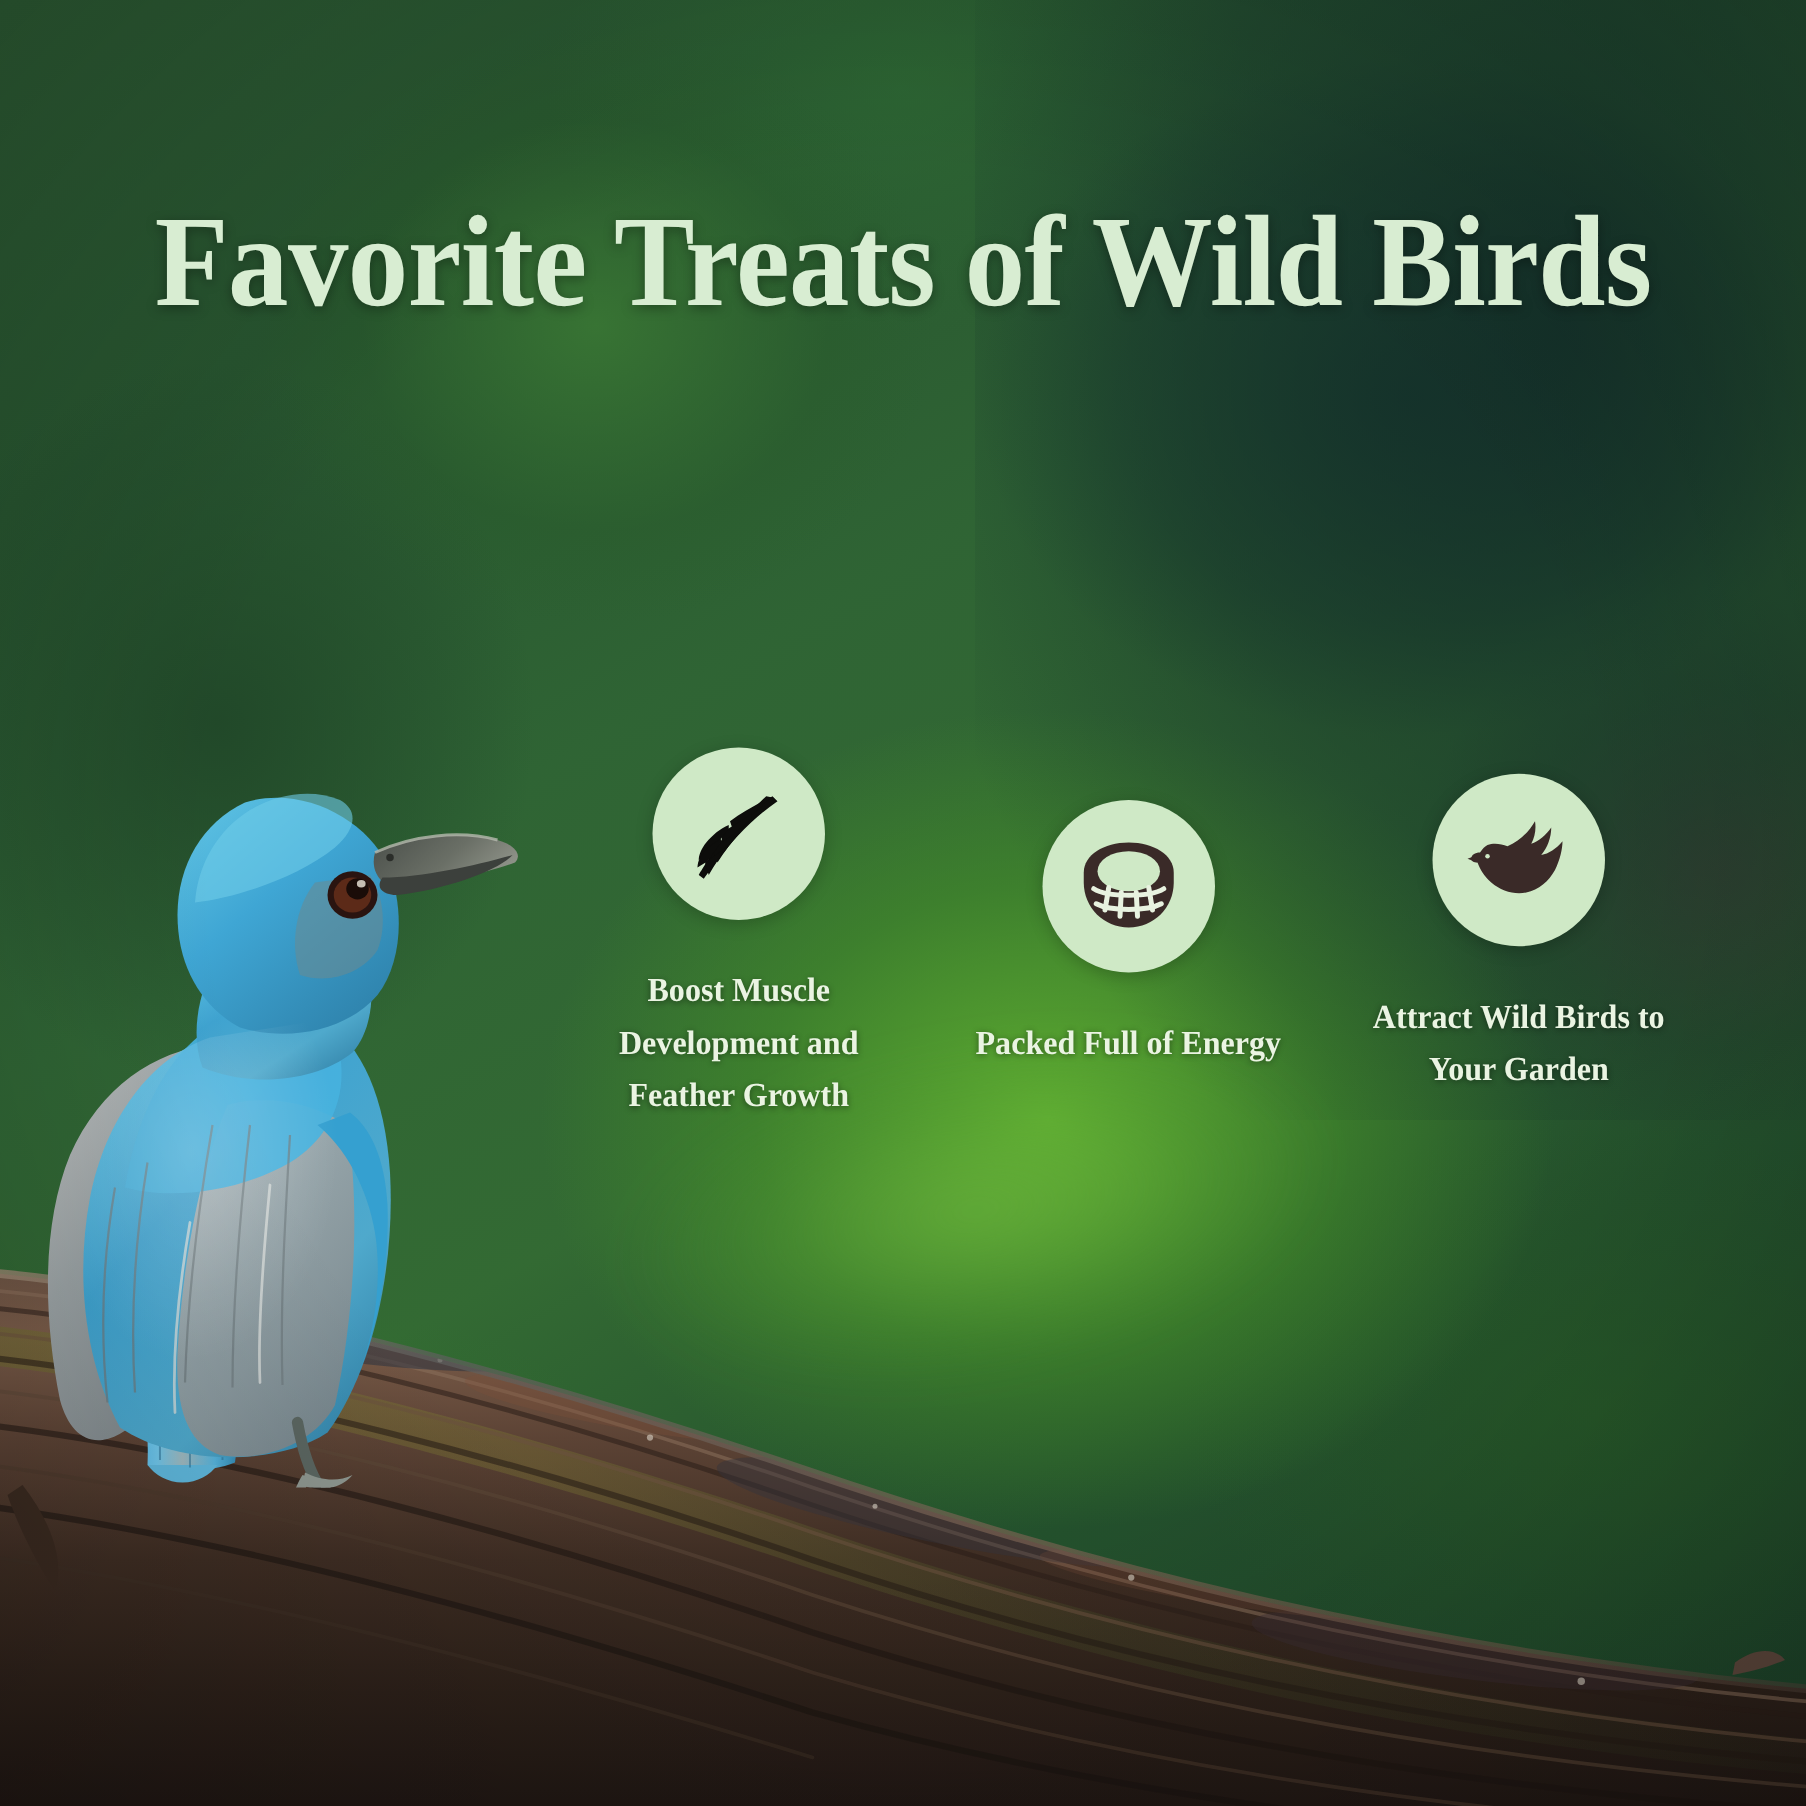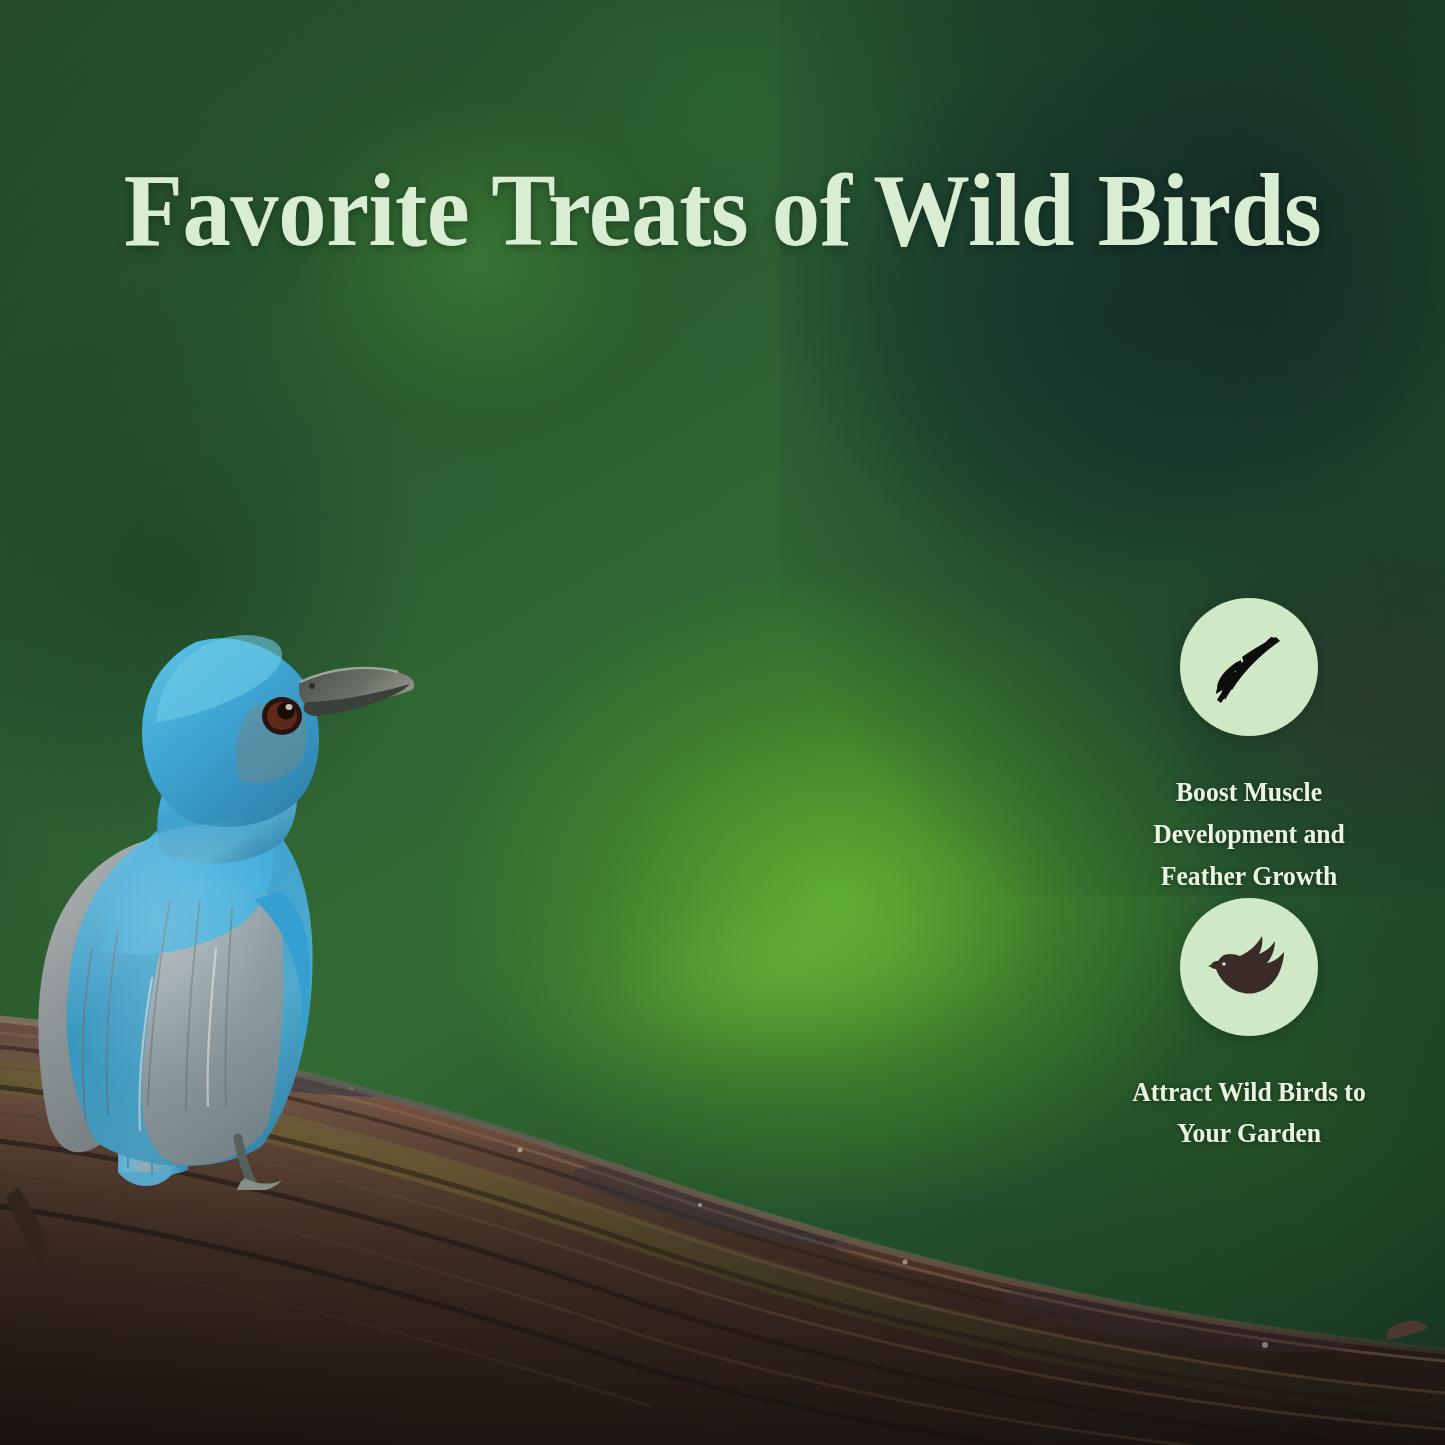--- a/index.html
+++ b/index.html
@@ -78,22 +78,21 @@
   }
 
   
   .features {
     position: absolute;
     left: 455px;
     top: 598px;
     width: 930px;
     display: flex;
     justify-content: flex-start;
-    align-items: flex-end;
-    flex-direction: column;
+    align-items: center;
   }
   .feature {
     width: 272px;
     display: flex;
     flex-direction: column;
     align-items: center;
     text-align: center;
   }
   .feature.f1 { margin-left: 0px; }
   .feature.f2 { margin-left: 40px; }
@@ -326,20 +325,46 @@
 
               <path d="M35,36 C28,39 22,44 17,50 C13,55 11,60 11,64 L20,58 C25,52 30,45 35,39 Z"></path>
               <path d="M29,47 C23,50 18,54 14,59 C11,63 10,67 10,70 L18,65 C22,60 26,54 29,49 Z"></path>
             </g>
           </svg>
         </span>
       </div>
       <div class="feature-label">Boost Muscle Development and Feather Growth</div>
     </div>
 
+    <div class="feature f2">
+      <div class="badge">
+        <span>
+          <svg width="86" height="86" viewBox="0 0 86 86">
+            <g fill="#3a2a28">
+
+              <path d="M43,8 C23,8 7,18 7,32 L7,40 C7,60 23,76 43,76 C63,76 79,60 79,40 L79,32 C79,18 63,8 43,8 Z"></path>
+            </g>
+
+            <ellipse cx="43" cy="31" rx="25" ry="16" fill="#cfe9c6"></ellipse>
+
+            <path d="M18,31 C18,44 28,52 43,52 C58,52 68,44 68,31 L68,38 C68,52 58,61 43,61 C28,61 18,52 18,38 Z" fill="#cfe9c6" opacity="0"></path>
+
+            <g stroke="#e8f2e0" stroke-width="4" stroke-linecap="round" fill="none">
+              <path d="M15,45 C26,52 60,52 71,45"></path>
+              <path d="M17,57 C28,63 58,63 69,57"></path>
+              <path d="M27,44 L24,62"></path>
+              <path d="M37,48 L36,67"></path>
+              <path d="M49,48 L50,67"></path>
+              <path d="M59,44 L62,62"></path>
+            </g>
+          </svg>
+        </span>
+      </div>
+      <div class="feature-label">Packed Full of Energy</div>
+    </div>
 
     <div class="feature f3">
       <div class="badge">
         <span>
           <svg width="88" height="88" viewBox="0 0 88 88">
             <g fill="#3a2a28">
 
               <path d="M13,38 C9,38 6,40 6,43 C6,45 8,46 11,46 C13,51 16,57 22,62 C30,69 41,72 50,70 C60,68 68,61 73,52 C77,44 79,35 79,29 C74,35 68,39 62,40 C67,34 70,26 70,18 C66,24 60,29 54,31 C57,25 58,19 57,13 C52,22 44,29 35,33 C30,31 24,30 19,32 C17,33 15,35 13,38 Z"></path>
 
               <path d="M11,40 L3,43 L11,46 Z"></path>

